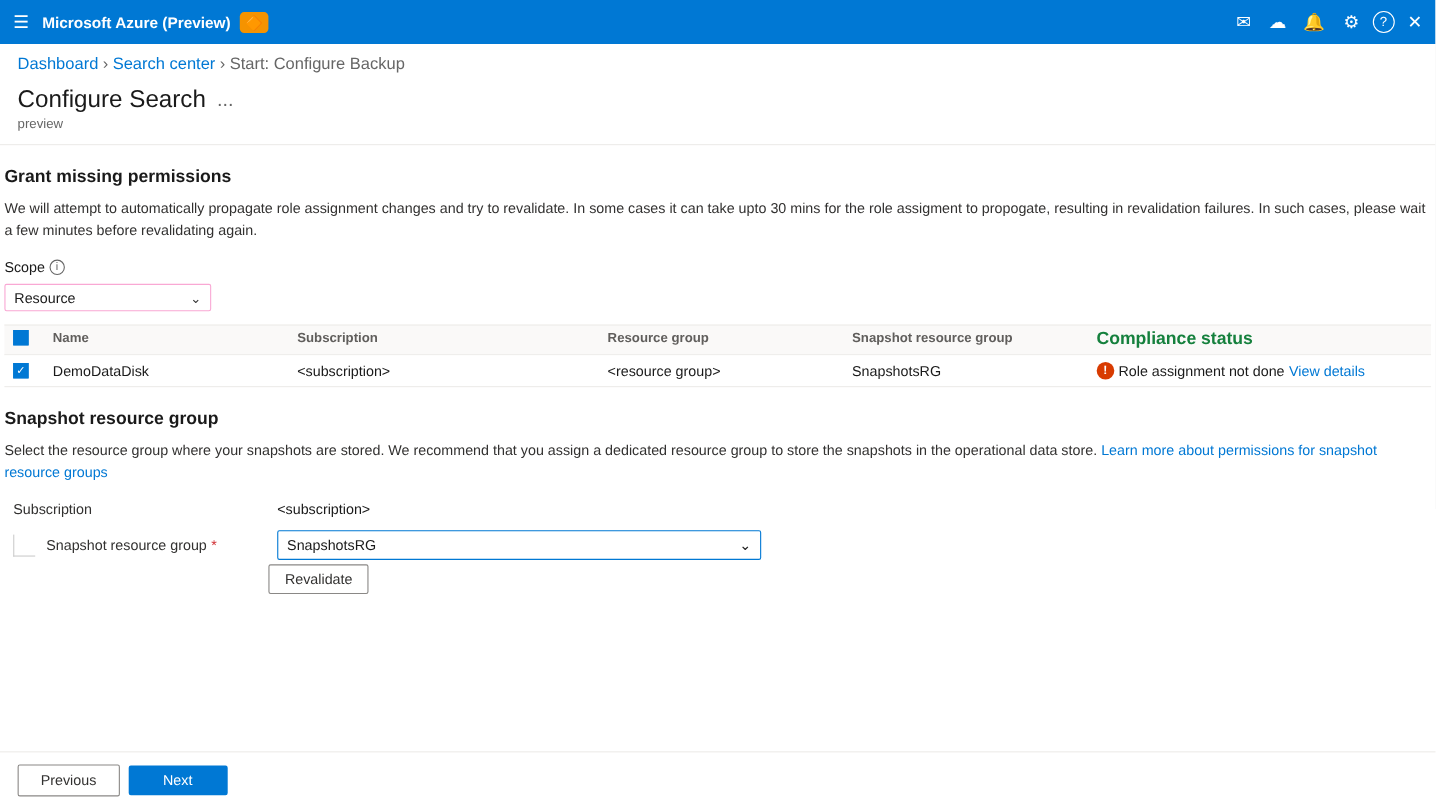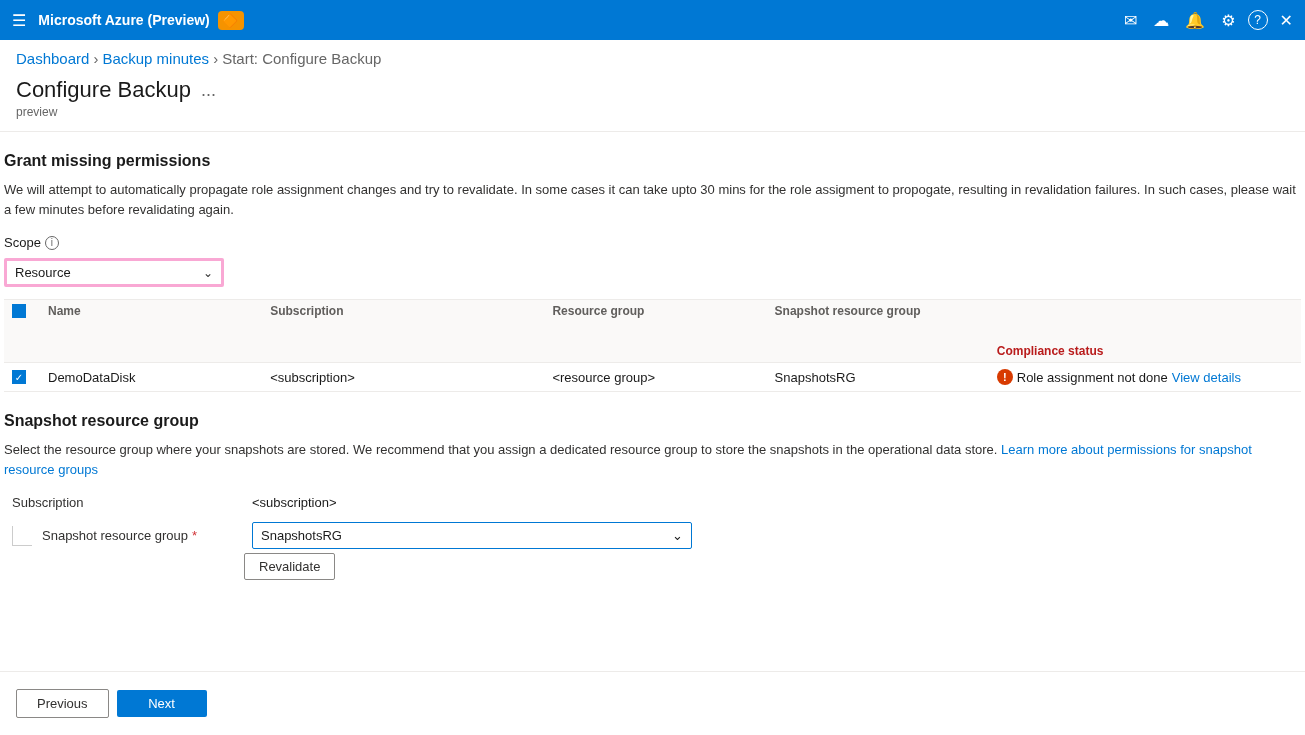--- a/index.html
+++ b/index.html
@@ -136,25 +136,25 @@
       display: inline-flex;
       align-items: center;
       justify-content: center;
       font-size: 10px;
       color: #666;
       cursor: pointer;
     }
 
     
     .scope-dropdown {
-      border: 3px solid #f9a8d4;
+      border: 1px solid #f9a8d4;
       border-radius: 2px;
       padding: 4px 8px;
       font-size: 13px;
-      width: 220px;
+      width: 188px;
       display: flex;
       align-items: center;
       justify-content: space-between;
       cursor: pointer;
       background: white;
     }
     .scope-dropdown-arrow {
       color: #333;
       font-size: 12px;
     }
@@ -290,21 +290,21 @@
       margin-top: 4px;
       margin-left: 240px;
     }
 
     
     .bottom-nav {
       position: fixed;
       bottom: 0;
       left: 0;
       right: 0;
-      height: 64px;
+      height: 52px;
       background: white;
       border-top: 1px solid #edebe9;
       display: flex;
       align-items: center;
       padding: 0 16px;
       gap: 8px;
     }
     .btn-nav-secondary {
       background: white;
       color: #323130;
@@ -355,28 +355,28 @@
     <span class="topbar-icon" style="border:1px solid white; border-radius:50%; width:20px; height:20px; display:inline-flex; align-items:center; justify-content:center; font-size:12px;">?</span>
     <span class="topbar-icon">✕</span>
   </div>
 </div>
 
 <div class="main-container">
 
   <div class="breadcrumb">
     <a href="#">Dashboard</a>
     <span class="breadcrumb-sep">›</span>
-    <a href="#">Backup minutes</a>
+    <a href="#">Search center</a>
     <span class="breadcrumb-sep">›</span>
     <span class="breadcrumb-current">Start: Configure Backup</span>
   </div>
 
   <div class="page-header">
     <div class="page-title-row">
-      <span class="page-title">Configure Backup</span>
+      <span class="page-title">Configure Search</span>
       <span class="page-more-icon">...</span>
     </div>
     <div class="page-subtitle">preview</div>
   </div>
 
   <div class="content-area">
 
     <div class="section-heading">Grant missing permissions</div>
     <div class="description-text">We will attempt to automatically propagate role assignment changes and try to revalidate. In some cases it can take upto 30 mins for the role assigment to propogate, resulting in revalidation failures. In such cases, please wait a few minutes before revalidating again.</div>
 
@@ -396,21 +396,21 @@
 
     <div class="table-header-partial">
       <div class="col-checkbox">
         <div style="width:14px;height:14px;background:#0078d4;border:1px solid #0078d4;"></div>
       </div>
       <div class="col-name" style="font-size:12px; color:#605e5c; overflow:hidden; white-space:nowrap; text-overflow:ellipsis;">Name</div>
       <div class="col-subscription" style="font-size:12px; color:#605e5c; overflow:hidden; white-space:nowrap; text-overflow:ellipsis;">Subscription</div>
       <div class="col-blank"></div>
       <div class="col-resource-group" style="font-size:12px; color:#605e5c; overflow:hidden; white-space:nowrap; text-overflow:ellipsis;">Resource group</div>
       <div class="col-snapshot-rg" style="font-size:12px; color:#605e5c; overflow:hidden; white-space:nowrap; text-overflow:ellipsis;">Snapshot resource group</div>
-      <div class="col-status" style="font-size:12px; color:#b91c1c; overflow:hidden; white-space:nowrap; text-overflow:ellipsis;margin-top:40px;">Compliance status</div>
+      <div class="col-status" style="font-size:16px; color:#15803d; overflow:hidden; white-space:nowrap; text-overflow:ellipsis;">Compliance status</div>
     </div>
 
     <div class="table-data-row">
       <div class="col-checkbox">
         <div class="checkbox-checked">✓</div>
       </div>
       <div class="col-name">DemoDataDisk</div>
       <div class="col-subscription">&lt;subscription&gt;</div>
       <div class="col-blank"></div>
       <div class="col-resource-group">&lt;resource group&gt;</div>

